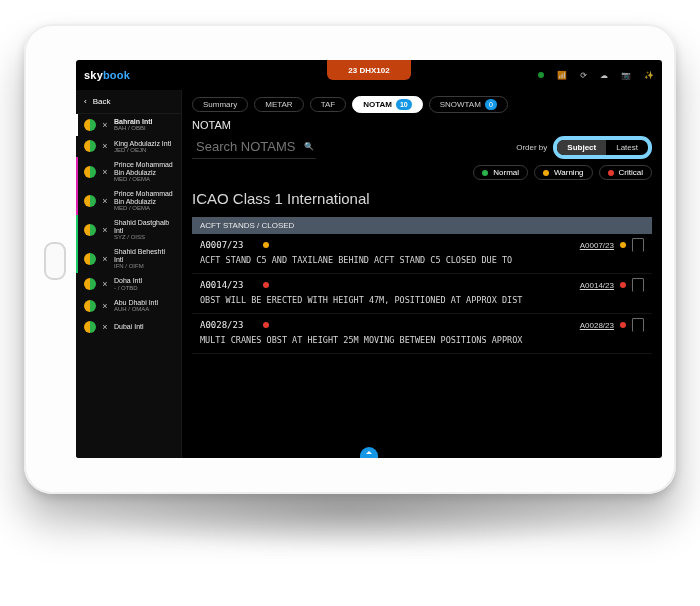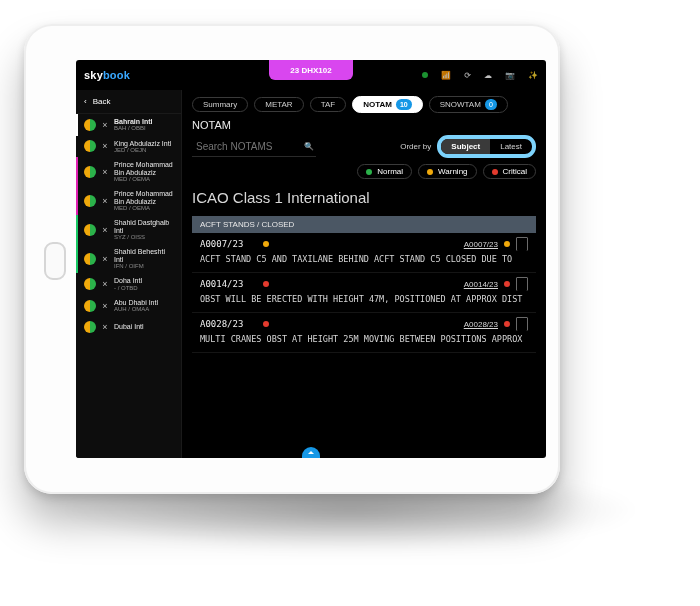--- a/index.html
+++ b/index.html
@@ -1,18 +1,18 @@
 <!DOCTYPE html>
 <html><head>
 <meta charset="utf-8">
 <style>
   html,body{margin:0;padding:0;background:#fff;font-family:-apple-system,Segoe UI,Helvetica,Arial,sans-serif;}
   .stage{width:700px;height:606px;position:relative;}
   .tablet{
-    position:absolute;left:24px;top:24px;width:536px;height:470px;
+    position:absolute;left:24px;top:24px;width:652px;height:470px;
     border-radius:28px;background:#fdfdfd;
     box-shadow:0 28px 40px rgba(0,0,0,.28),0 4px 10px rgba(0,0,0,.15),inset 0 0 0 2px #eee;
   }
   .shadow{
     position:absolute;left:60px;top:482px;width:580px;height:70px;
     background:radial-gradient(ellipse at 50% 40%,rgba(0,0,0,.22),rgba(0,0,0,0) 70%);
     filter:blur(6px);
   }
   .screen{
     position:absolute;left:52px;top:36px;right:14px;bottom:36px;
@@ -22,21 +22,21 @@
     position:absolute;left:20px;top:50%;width:18px;height:34px;margin-top:-17px;
     border:2px solid #d6d6d6;border-radius:9px;background:#fafafa;
   }
 
   
   .hdr{height:30px;display:flex;align-items:center;padding:0 8px;position:relative;}
   .brand{font-weight:600;font-size:11px;letter-spacing:.2px;}
   .brand b{color:#fff;}
   .brand i{font-style:normal;color:#39a8ff;}
   .dock{position:absolute;left:50%;transform:translateX(-50%);top:0;width:84px;height:20px;
-    background:#d946ef;border-radius:0 0 6px 6px;display:flex;align-items:center;justify-content:center;
+    background:#c2410c;border-radius:0 0 6px 6px;display:flex;align-items:center;justify-content:center;
     font-size:8px;font-weight:600;color:#fff;}
   .hicons{margin-left:auto;display:flex;gap:13px;align-items:center;}
   .hicons span{opacity:.75;}
   .dot-green{width:6px;height:6px;border-radius:50%;background:#24c240;box-shadow:0 0 0 1px rgba(0,0,0,.2);}
 
   .body{display:flex;height:calc(100% - 30px);}
 
   
   .side{width:105px;background:#0d0d0d;border-right:1px solid #1a1a1a;display:flex;flex-direction:column;}
   .back{display:flex;align-items:center;gap:6px;padding:7px 8px;font-size:8px;border-bottom:1px solid #1a1a1a;}
@@ -55,21 +55,21 @@
 
   
   .main{flex:1;display:flex;flex-direction:column;overflow:hidden;}
   .tabs{display:flex;gap:6px;padding:6px 10px;align-items:center;}
   .pill{border:1px solid #3a3a3a;border-radius:11px;padding:2px 10px;font-size:8px;color:#cfcfcf;display:flex;align-items:center;gap:4px;}
   .pill.active{background:#fff;color:#000;border-color:#fff;font-weight:600;}
   .badge{font-size:7px;background:#1597e6;border-radius:7px;padding:0 4px;line-height:11px;color:#fff;}
   .title{padding:0 10px 4px;font-size:11px;color:#e9e9e9;}
   .bar2{display:flex;align-items:center;gap:8px;padding:0 10px 6px;}
   .srch{display:flex;align-items:center;gap:6px;border-bottom:1px solid #2a2a2a;padding:3px 2px;width:120px;}
-  .srch input{background:transparent;border:0;outline:0;color:#bbb;font-size:10px;width:100%;}
+  .srch input{background:transparent;border:0;outline:0;color:#bbb;font-size:13px;width:100%;}
   .order{margin-left:auto;display:flex;align-items:center;gap:6px;font-size:8px;color:#cfcfcf;}
   .seg{display:flex;border:4px solid #7dd3fc;border-radius:11px;overflow:hidden;}
   .seg div{padding:3px 10px;font-size:8px;}
   .seg .on{background:#3a3a3a;color:#fff;font-weight:600;}
   .legend{display:flex;gap:6px;justify-content:flex-end;padding:0 10px 8px;}
   .lg{border:1px solid #3a3a3a;border-radius:11px;padding:2px 8px;font-size:8px;display:flex;align-items:center;gap:5px;}
   .d{width:6px;height:6px;border-radius:50%;}
   .d.g{background:#2bb24a;} .d.y{background:#f0a90b;} .d.r{background:#e43b2e;}
   .cls{padding:2px 10px 8px;color:#d7d7d7;font-size:15px;}
 

